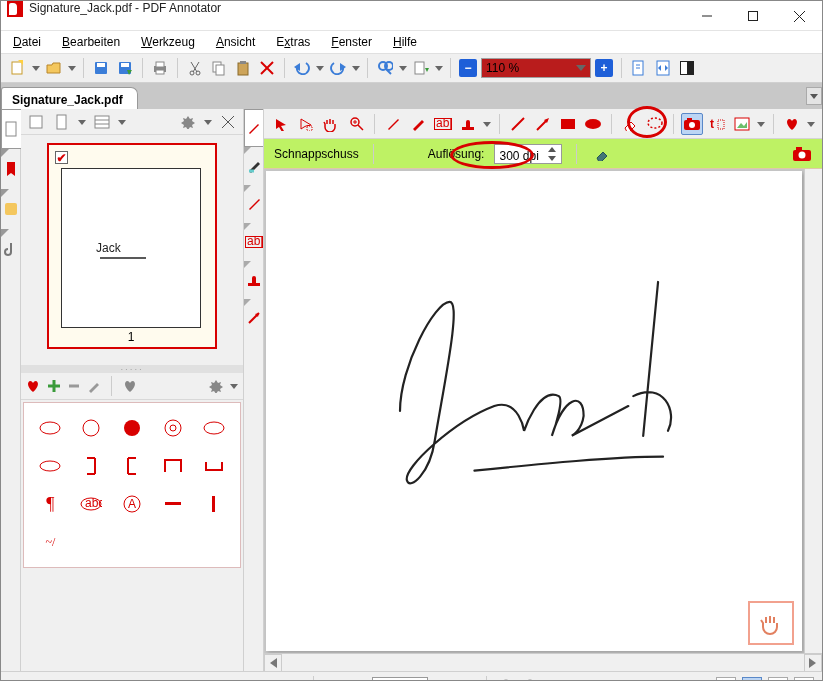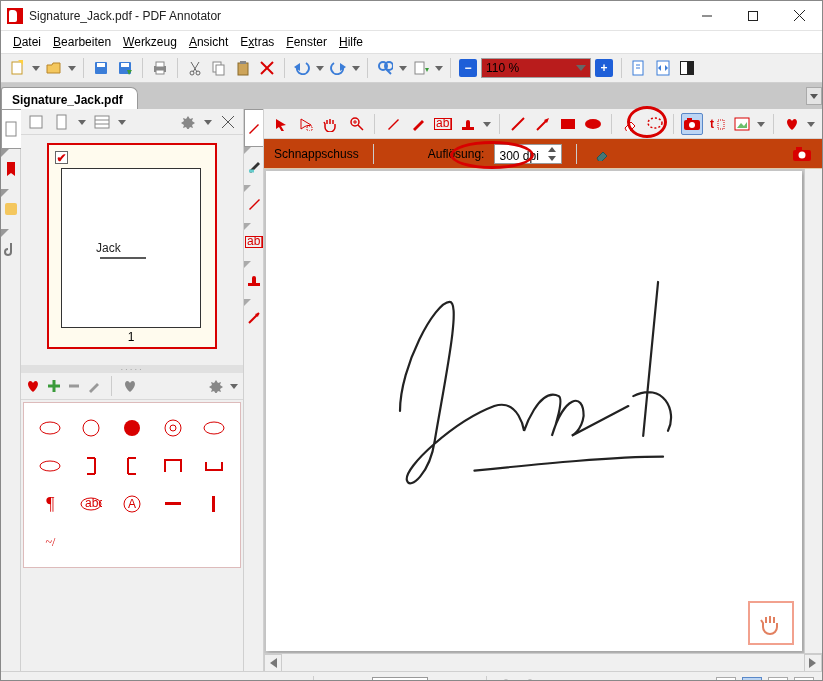--- a/index.html
+++ b/index.html
@@ -1,23 +1,23 @@
 <!DOCTYPE html>
 <html><head>
 <meta charset="utf-8">
 <style>
   * { box-sizing: border-box; margin: 0; padding: 0; font-family: "Segoe UI", Tahoma, sans-serif; font-size: 12px; }
   body { width: 823px; height: 681px; background: #fff; overflow: hidden; border: 1px solid #888; }
-  .titlebar { height: 30px; background: #fff; display: flex; align-items: center; padding-left: 6px; border-bottom: 1px solid #e4e4e4; }
+  .titlebar { height: 30px; background: #fff; display: flex; padding-left: 6px; border-bottom: 1px solid #e4e4e4; }
   .titlebar .app-icon { width: 16px; height: 16px; background: #d80000; margin-right: 6px; position: relative; }
   .titlebar .app-icon::after { content: ""; position: absolute; left: 2px; top: 2px; width: 8px; height: 12px; background: #fff; border-radius: 2px 4px 2px 0; }
   .titlebar .title { flex: 1; color: #222; }
   .titlebar .win-btn { width: 46px; height: 30px; display: flex; align-items: center; justify-content: center; }
 
-  .menubar { height: 22px; display: flex; align-items: center; gap: 4px; padding: 0 8px; }
+  .menubar { height: 22px; display: flex; align-items: center; gap: 13px; padding: 0 8px; }
   .menubar span { padding: 1px 4px; cursor: default; }
   .menubar span u { text-decoration: underline; }
 
   .toolbar1 { height: 30px; background: #f0f0f0; border-top: 1px solid #e0e0e0; border-bottom: 1px solid #d0d0d0; display: flex; align-items: center; padding: 0 6px; gap: 2px; }
   .tb-btn { width: 22px; height: 22px; display: flex; align-items: center; justify-content: center; border-radius: 2px; }
   .tb-drop { width: 10px; display: flex; align-items: center; justify-content: center; }
   .sep { width: 1px; height: 20px; background: #ccc; margin: 0 4px; }
   .zoom-icon { width: 18px; height: 18px; background: #1e5fd8; border-radius: 2px; display:flex; align-items:center; justify-content:center; color:#fff; font-weight:bold; }
   .zoom-combo { height: 20px; width: 110px; border: 1px solid #a0a0a0; background: #b91c1c; padding: 0 4px; display: flex; align-items: center; justify-content: space-between; }
   .zoom-combo svg { width: 10px; height: 10px; }
@@ -47,21 +47,21 @@
   .fav-cell { height: 38px; display:flex; align-items:center; justify-content:center; color:#d80000; }
   .fav-footer { height: 24px; background: #e8eef9; border: 1px solid #9bb6e0; margin: 0 2px 2px; display:flex; align-items:center; justify-content:space-between; padding: 0 8px; color:#1e5fd8; }
 
   .tool-strip { width: 20px; background: #f0f0f0; display: flex; flex-direction: column; border-right: 1px solid #d0d0d0; }
   .tool-strip .ts { height: 38px; display:flex; align-items:center; justify-content:center; position:relative; }
   .tool-strip .ts.active { background:#fff; border:1px solid #999; border-right:none; }
   .tool-strip .tri2 { position:absolute; left:0; top:0; width:0; height:0; border-style:solid; border-width:7px 7px 0 0; border-color:#aaa transparent transparent transparent; }
 
   .canvas-col { flex: 1; display: flex; flex-direction: column; }
   .anno-toolbar { height: 30px; background: #f0f0f0; border-bottom: 1px solid #d4d4d4; display:flex; align-items:center; padding: 0 6px; gap: 3px; position:relative; }
-  .anno-toolbar2 { height: 30px; background: #c2410c; border-bottom: 1px solid #e0c8a8; display:flex; align-items:center; padding: 0 10px; gap: 10px; position:relative; }
+  .anno-toolbar2 { height: 30px; background: #bef264; border-bottom: 1px solid #e0c8a8; display:flex; align-items:center; padding: 0 10px; gap: 10px; position:relative; }
   .dpi-box { height: 20px; width: 68px; border: 1px solid #999; background:#fff; display:flex; align-items:flex-end; padding: 0 2px 0 4px; justify-content:space-between;}
   .dpi-spin { width: 14px; display:flex; flex-direction:column; }
   .dpi-spin div { height:9px; display:flex; align-items:center; justify-content:center;}
   .ring { position:absolute; border: 3px solid #d80000; border-radius: 50%; pointer-events: none; }
   .canvas-wrap { flex:1; background:#c8c8c8; position:relative; display:flex; overflow:hidden; }
   .page { position:absolute; left:2px; top:2px; right:20px; bottom:20px; background:#fff; box-shadow: 2px 2px 4px rgba(0,0,0,.2); }
   .hscroll { position:absolute; left:0; right:0; bottom:0; height:18px; background:#f0f0f0; border-top:1px solid #ccc; display:flex; align-items:center; }
   .hscroll .arrow { width:18px; height:18px; display:flex;align-items:center;justify-content:center;border:1px solid #ccc; }
   .hscroll .track { flex:1; height:18px; position:relative; }
   .vscroll { position:absolute; right:0; top:0; bottom:18px; width:18px; background:#f0f0f0; border-left:1px solid #ccc;}

